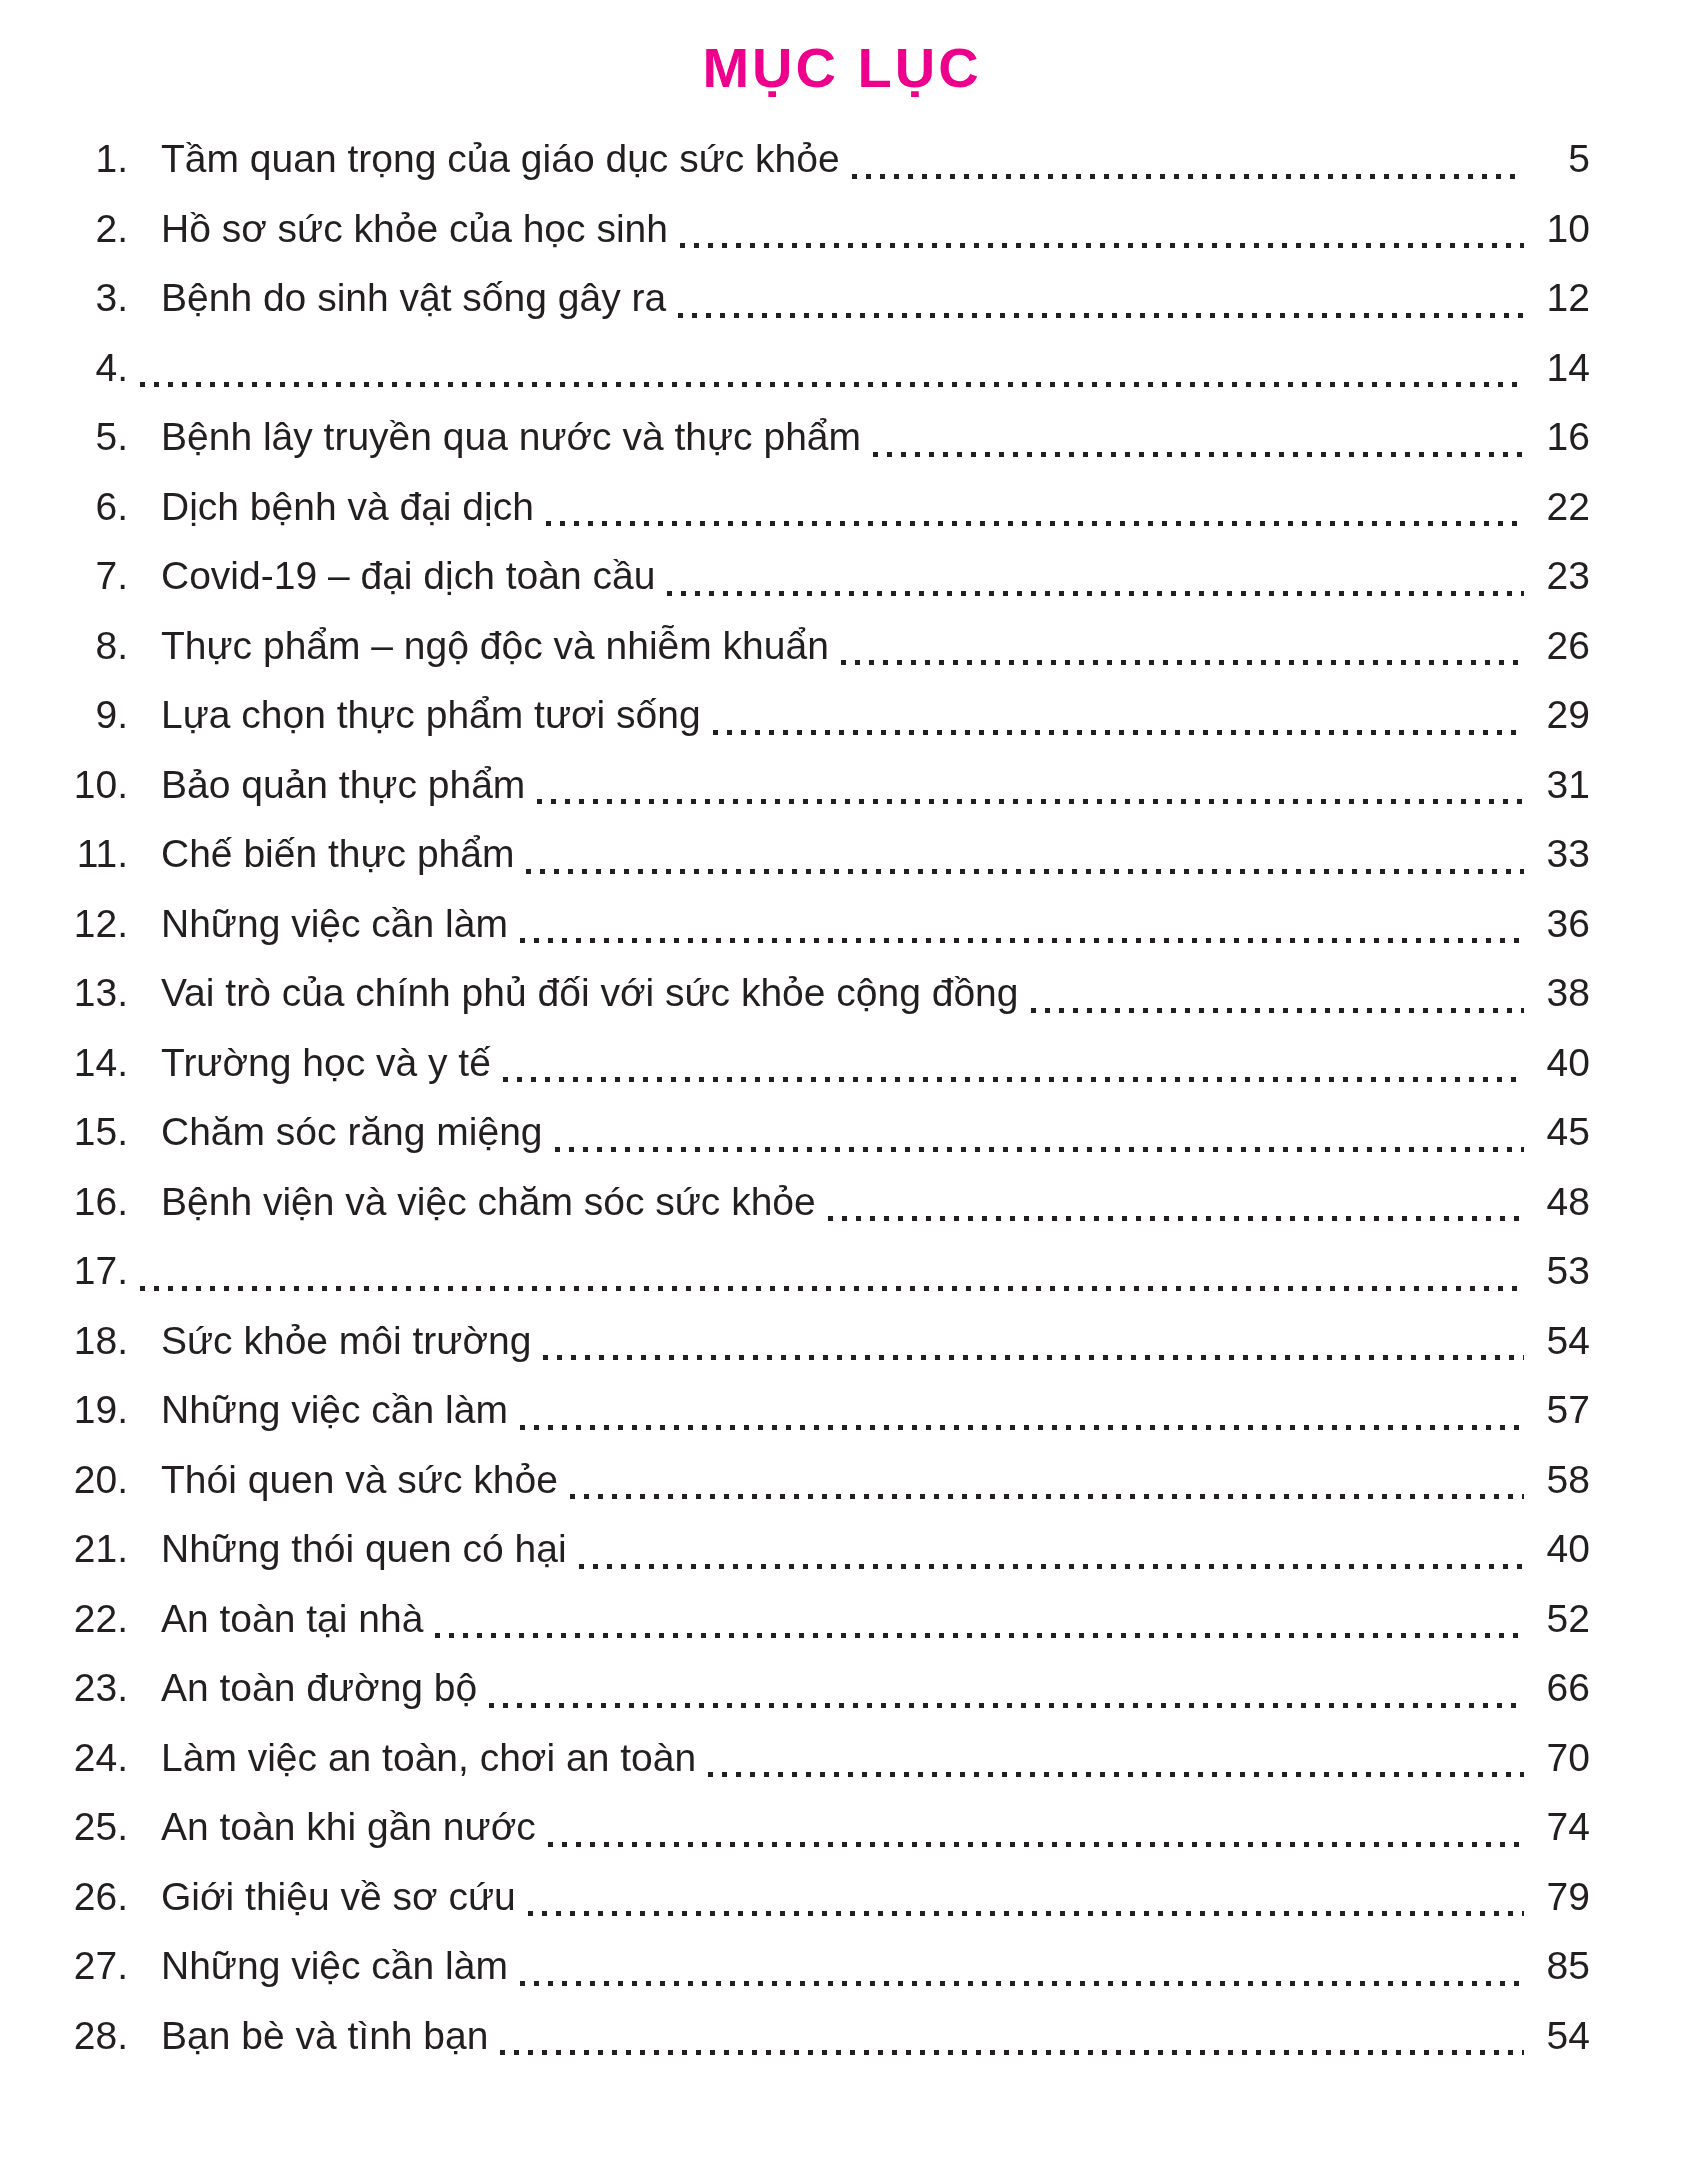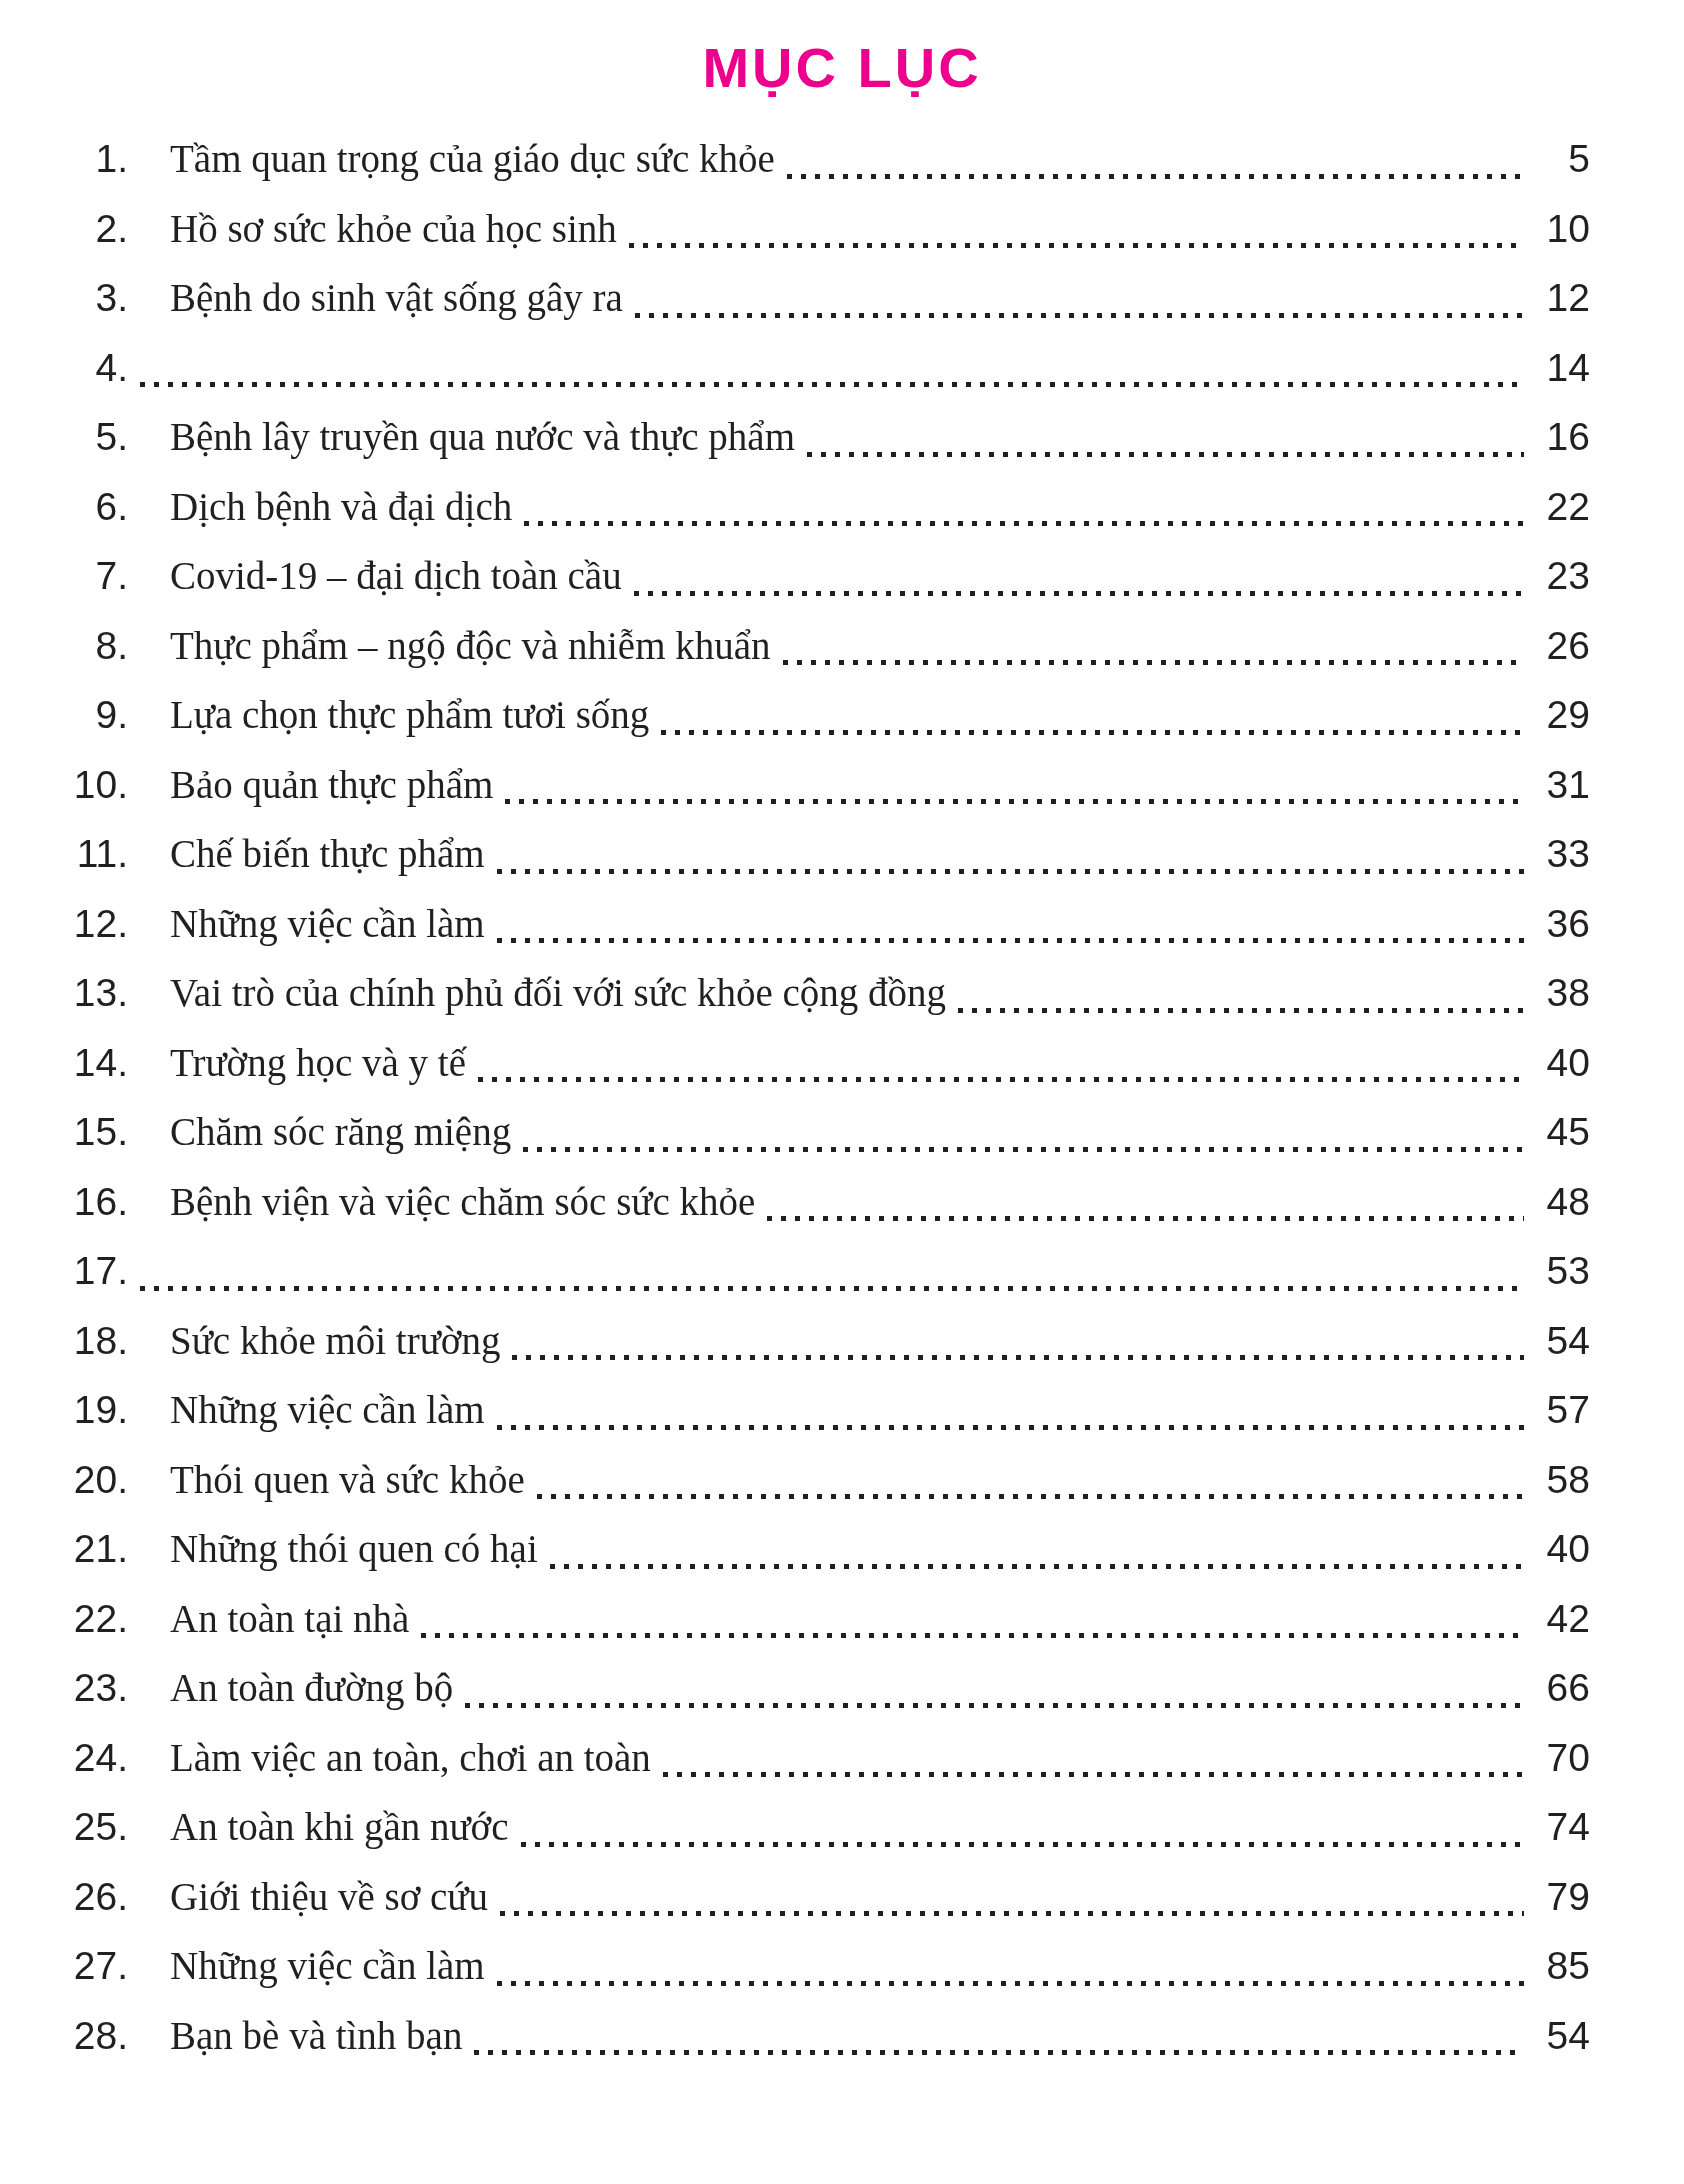--- a/index.html
+++ b/index.html
@@ -39,22 +39,21 @@
     font-size: 39px;
     white-space: nowrap;
   }
   .toc-num {
     flex: none;
     width: 128px;
     text-align: right;
   }
   .toc-title {
     flex: none;
-    margin-left: 42px;
-    font-family: Liberation Serif, serif;
+    margin-left: 33px;
   }
   .dot-leader {
     flex: 1;
     height: 5px;
     align-self: flex-end;
     margin: 0 10px 15px 12px;
     min-width: 20px;
     background-image: repeating-linear-gradient(
       to right,
       var(--ink) 0 5px,
@@ -216,21 +215,21 @@
     <span class="toc-num">21.</span>
     <span class="toc-title">Những thói quen có hại</span>
     <span class="dot-leader"></span>
     <span class="toc-page">40</span>
   </li>
 
   <li class="toc-row">
     <span class="toc-num">22.</span>
     <span class="toc-title">An toàn tại nhà</span>
     <span class="dot-leader"></span>
-    <span class="toc-page">42</span>
+    <span class="toc-page">52</span>
   </li>
 
   <li class="toc-row">
     <span class="toc-num">23.</span>
     <span class="toc-title">An toàn đường bộ</span>
     <span class="dot-leader"></span>
     <span class="toc-page">66</span>
   </li>
 
   <li class="toc-row">

